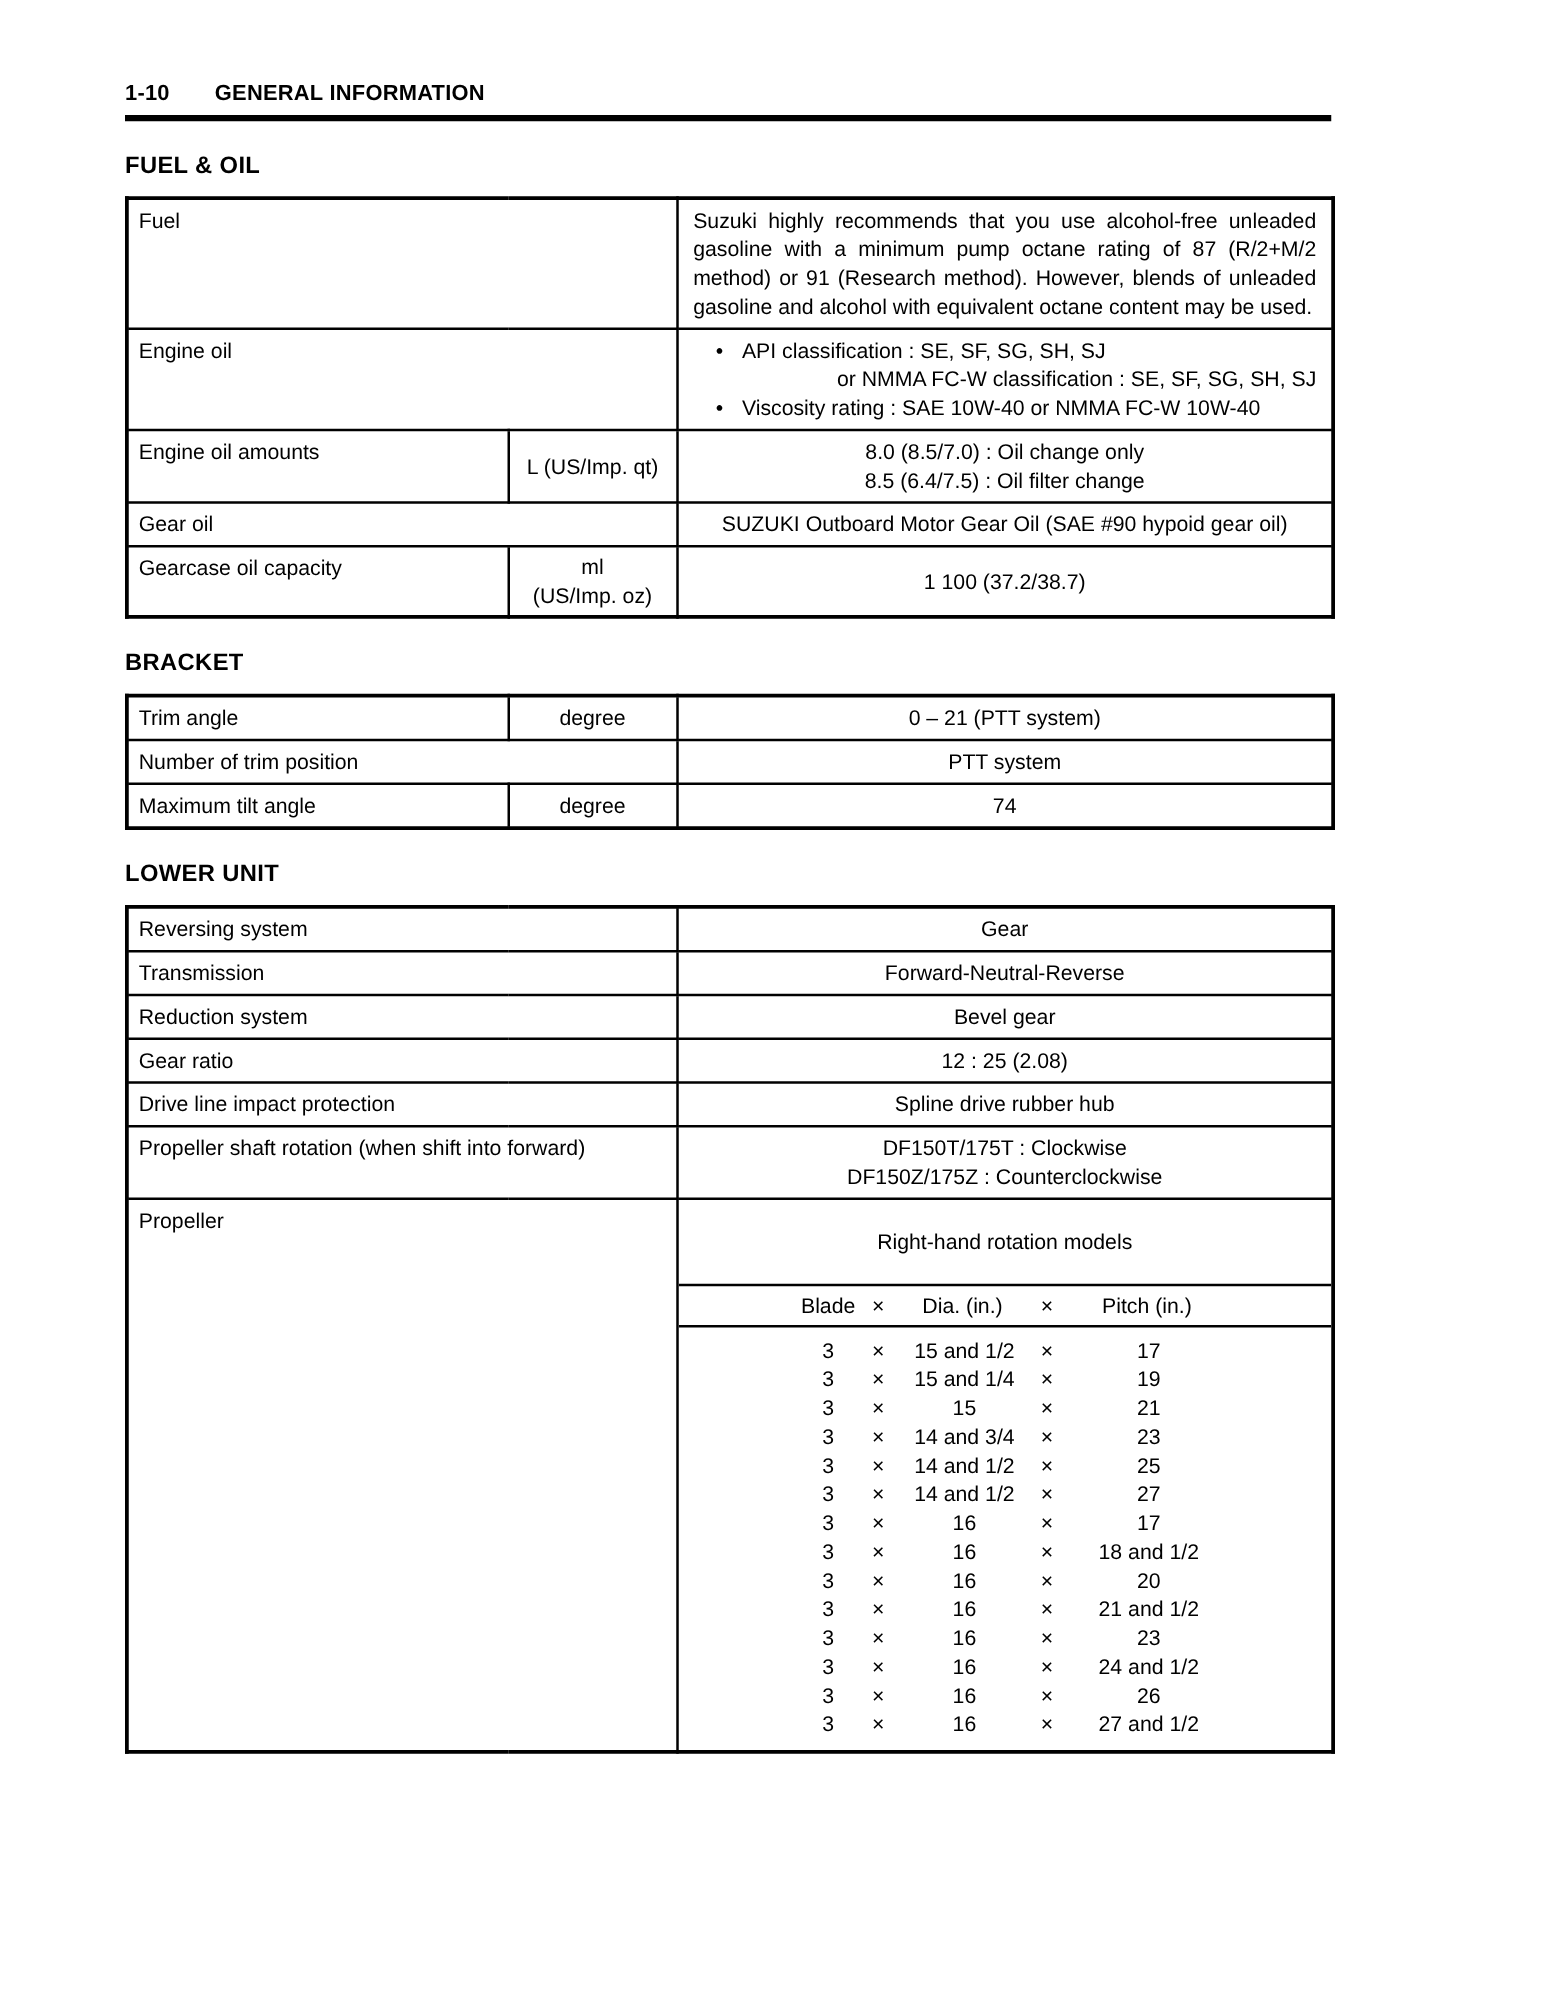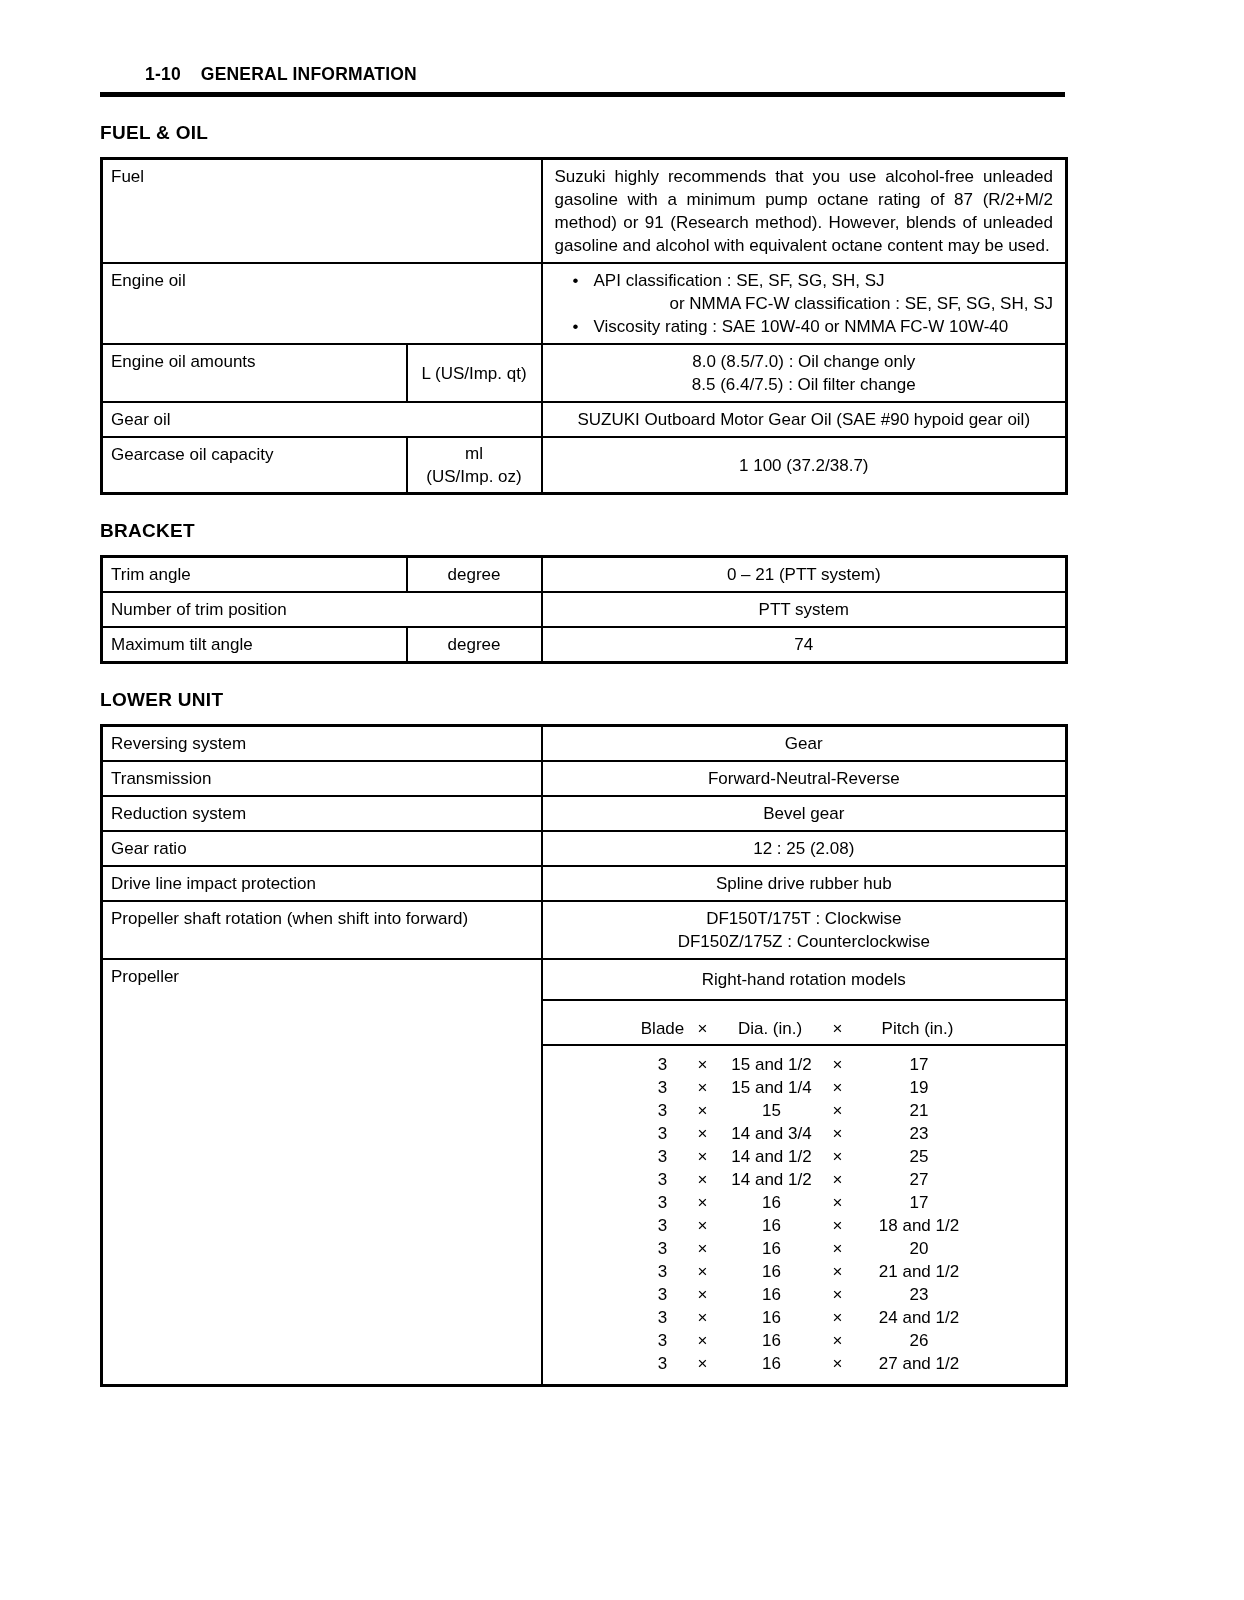--- a/index.html
+++ b/index.html
@@ -7,22 +7,22 @@
   body {
     width: 1244px; height: 1600px;
     background: #ffffff; color: #000000;
     font-family: "Liberation Sans", sans-serif;
     position: relative;
   }
   .content { position: absolute; left: 100px; top: 0; width: 965px; }
 
   .page-header {
     margin-top: 64px;
-    display: flex; gap: 20px;
-    font-weight: bold; font-size: 17.5px; letter-spacing: 0.2px; margin-left: 45px;
+    display: flex; gap: 36px;
+    font-weight: bold; font-size: 17.5px; letter-spacing: 0.2px;
   }
   .rule { height: 5px; background: #000; margin-top: 7px; }
 
   table.spec {
     border-collapse: collapse; width: 965px; table-layout: fixed;
     border: 3px solid #000;
   }
   table.header-table { margin-top: 64px; }
   td {
     border: 2px solid #000;
@@ -41,29 +41,29 @@
   .bullet-line .bullet { width: 21px; flex: 0 0 21px; }
   .bullet-line.indent { padding-left: 21px; justify-content: flex-end; }
 
   h2.section-title {
     font-size: 19px; font-weight: bold; letter-spacing: 0.3px;
     margin: 25px 0 13px 0;
   }
 
   td.prop-cell { padding: 0; vertical-align: top; }
   .prop-heading {
-    text-align: center; padding: 8px 0; border-bottom: 2px solid #000;
+    text-align: center; padding: 22px 0; border-bottom: 2px solid #000;
   }
   .prop-grid {
     display: grid;
     grid-template-columns: 50px 30px 105px 30px 130px;
     padding-left: 95px;
     line-height: 23px;
   }
-  .prop-header { border-bottom: 2px solid #000; padding-top: 16px; padding-bottom: 4px; }
+  .prop-header { border-bottom: 2px solid #000; padding-top: 4px; padding-bottom: 4px; }
   .prop-header span { text-align: center; }
   .prop-rows { padding: 7px 0 9px 0; }
   .prop-grid .c { text-align: center; }
   .prop-grid .l { text-align: center; padding-left: 3px; }
 </style>
 </head>
 <body>
 
 <div class="content">
 

